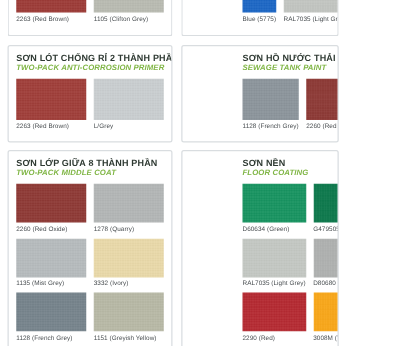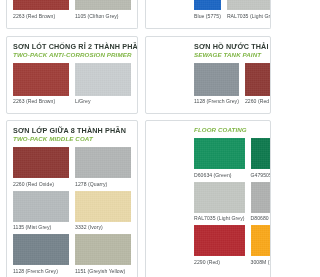--- a/index.html
+++ b/index.html
@@ -187,20 +187,21 @@
           <div class="sw-label">1128 (French Grey)</div>
         </div>
         <div class="sw-cell">
           <div class="chip" style="background:#b8b9a6"></div>
           <div class="sw-label">1151 (Greyish Yellow)</div>
         </div>
       </div>
     </div>
 
     <div class="card wide">
+      <div class="t-vn">SƠN NỀN</div>
       <div class="t-en">FLOOR COATING</div>
       <div class="sw-grid">
         <div class="sw-cell">
           <div class="chip" style="background:#179360"></div>
           <div class="sw-label">D60634 (Green)</div>
         </div>
         <div class="sw-cell">
           <div class="chip" style="background:#0f7a4e"></div>
           <div class="sw-label">G479505 (D/Green)</div>
         </div>

